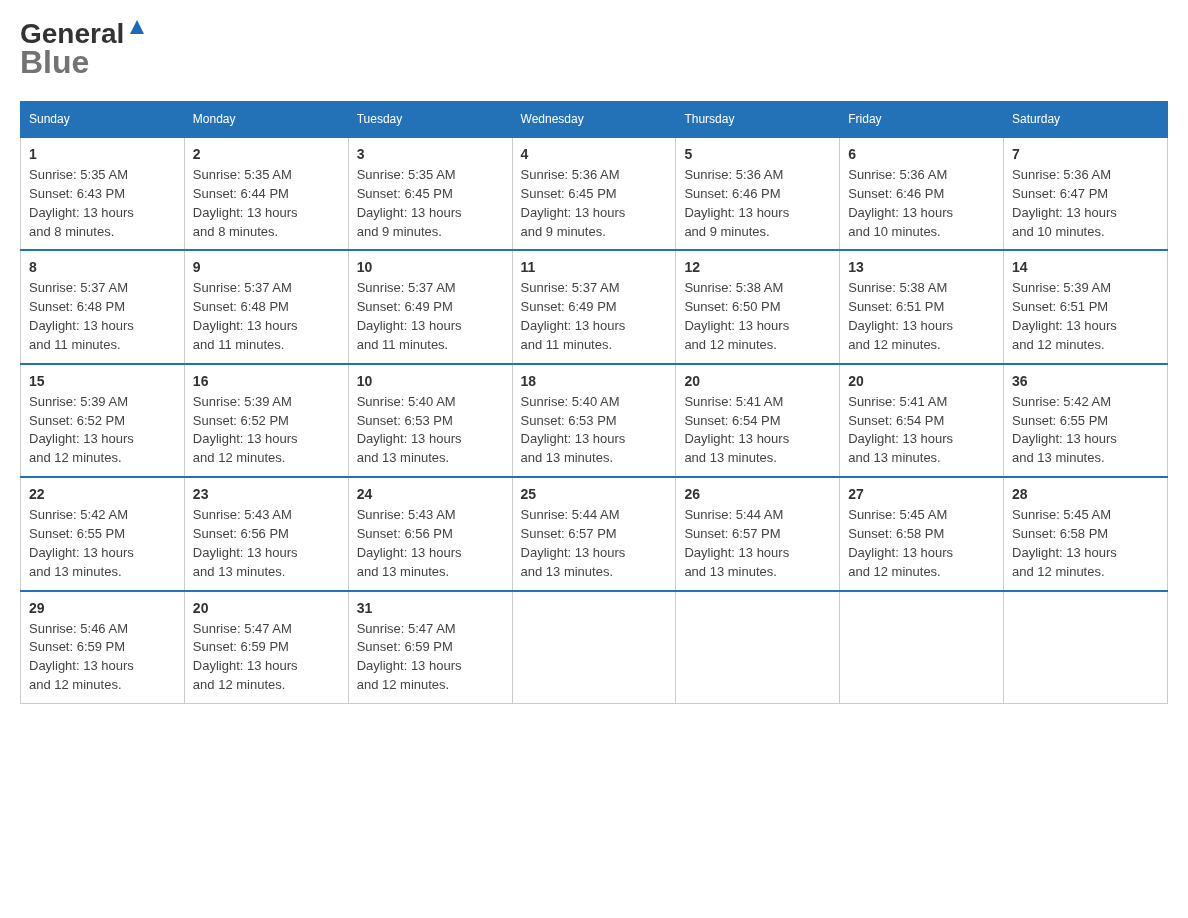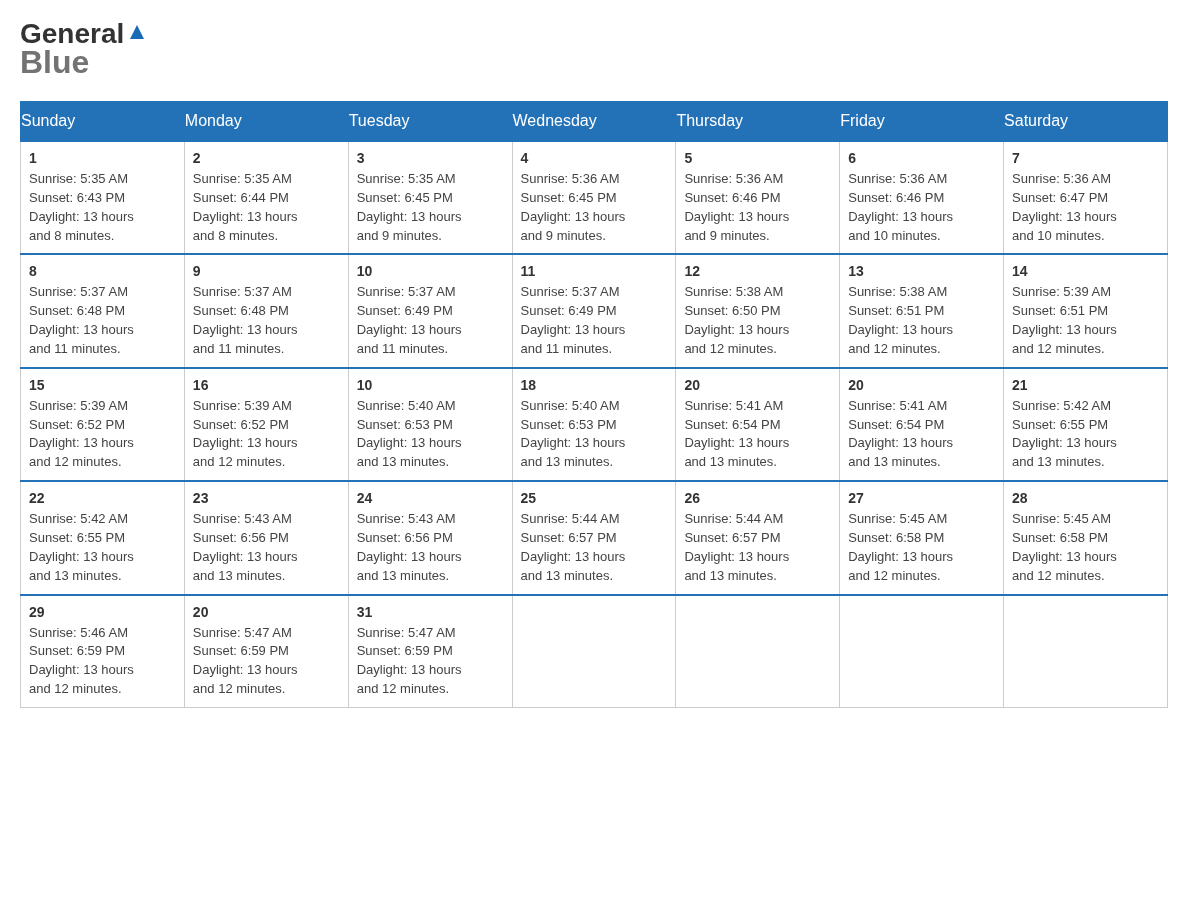--- a/index.html
+++ b/index.html
@@ -50,23 +50,23 @@
     table {
       width: 100%;
       border-collapse: collapse;
       table-layout: fixed;
     }
     thead tr {
       background-color: #2372b8;
     }
     thead th {
       color: #fff;
-      font-size: 16px;
+      font-size: 12px;
       font-weight: normal;
-      padding: 10px 0;
+      padding: 10px 8px;
       text-align: left;
       border: 1px solid #2372b8;
     }
     tbody td {
       vertical-align: top;
       padding: 8px;
       border: 1px solid #ccc;
       font-size: 12.5px;
       color: #333;
       min-height: 100px;
@@ -91,21 +91,21 @@
     }
     .empty {
       background: #fff;
     }
   </style>
 </head>
 <body>
 
 <div class="header">
   <div class="logo">
-    <div style="display:flex; align-items:center;">
+    <div style="display:flex; align-items:flex-start;">
       <span class="logo-text">General</span>
       <svg width="22" height="22" viewBox="0 0 22 22" style="margin-left:2px; margin-top:-4px;">
         <polygon points="4,18 18,18 11,4" fill="#1a6bb5"></polygon>
       </svg>
     </div>
     <div class="logo-blue">Blue</div>
   </div>
   <div class="title-section">
     <div class="month-title"></div>
     <div class="location"></div>
@@ -204,21 +204,21 @@
         </td>
         <td>
           <span class="day-number">20</span>
         <div class="day-info">Sunrise: 5:41 AM<br>Sunset: 6:54 PM<br>Daylight: 13 hours<br>and 13 minutes.</div>
         </td>
         <td>
           <span class="day-number">20</span>
         <div class="day-info">Sunrise: 5:41 AM<br>Sunset: 6:54 PM<br>Daylight: 13 hours<br>and 13 minutes.</div>
         </td>
         <td>
-          <span class="day-number">21</span>
+          <span class="day-number">36</span>
         <div class="day-info">Sunrise: 5:42 AM<br>Sunset: 6:55 PM<br>Daylight: 13 hours<br>and 13 minutes.</div>
         </td>
       </tr>
       <tr>
         <td>
           <span class="day-number">22</span>
         <div class="day-info">Sunrise: 5:42 AM<br>Sunset: 6:55 PM<br>Daylight: 13 hours<br>and 13 minutes.</div>
         </td>
         <td>
           <span class="day-number">23</span>

